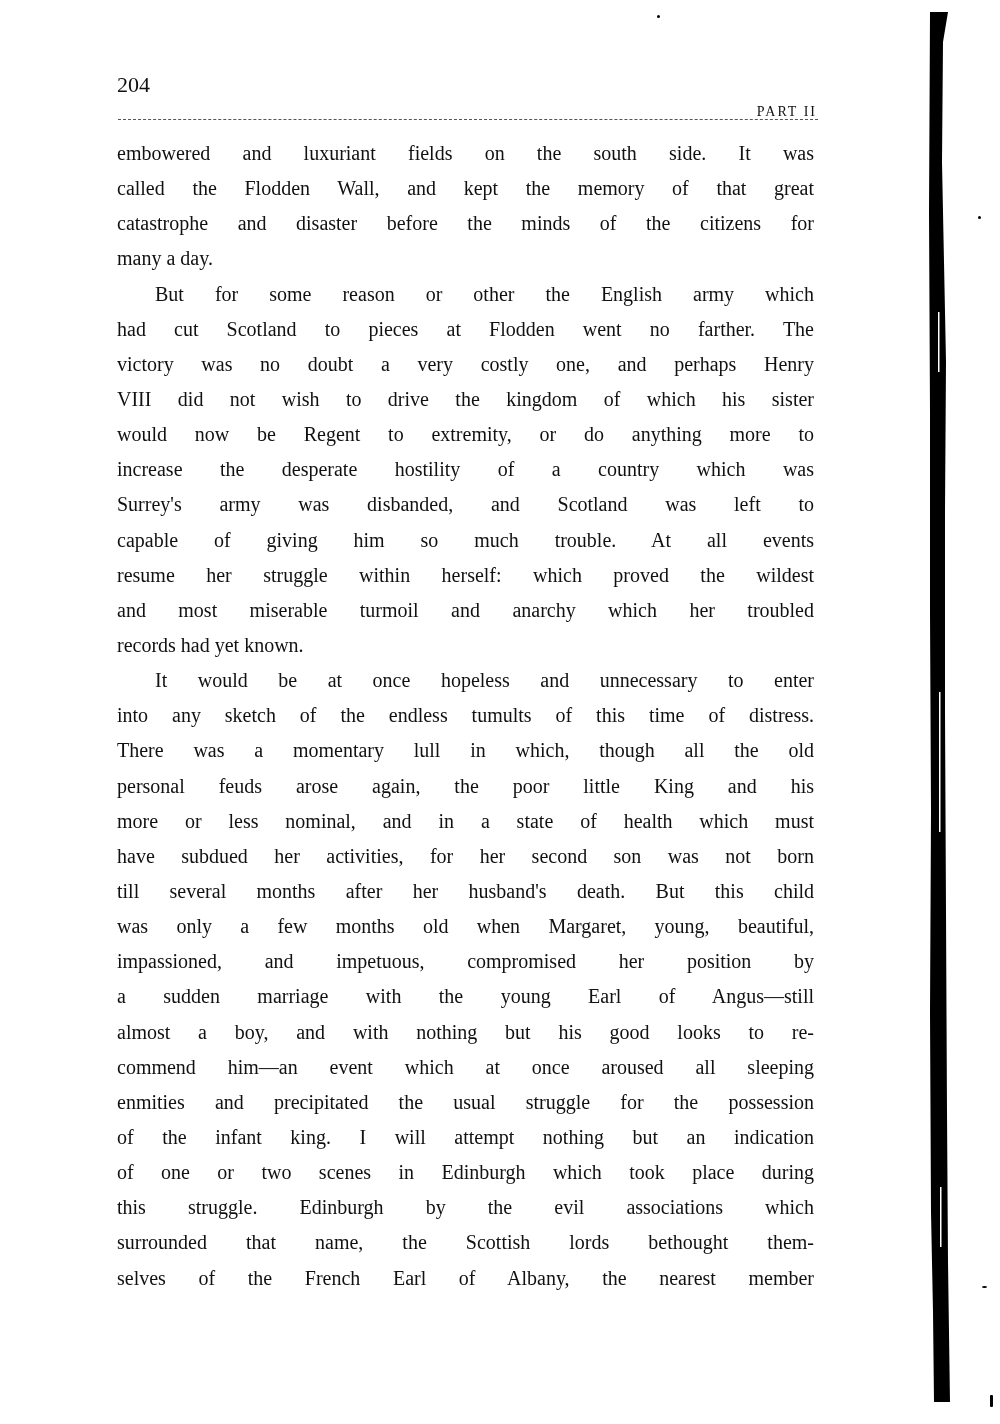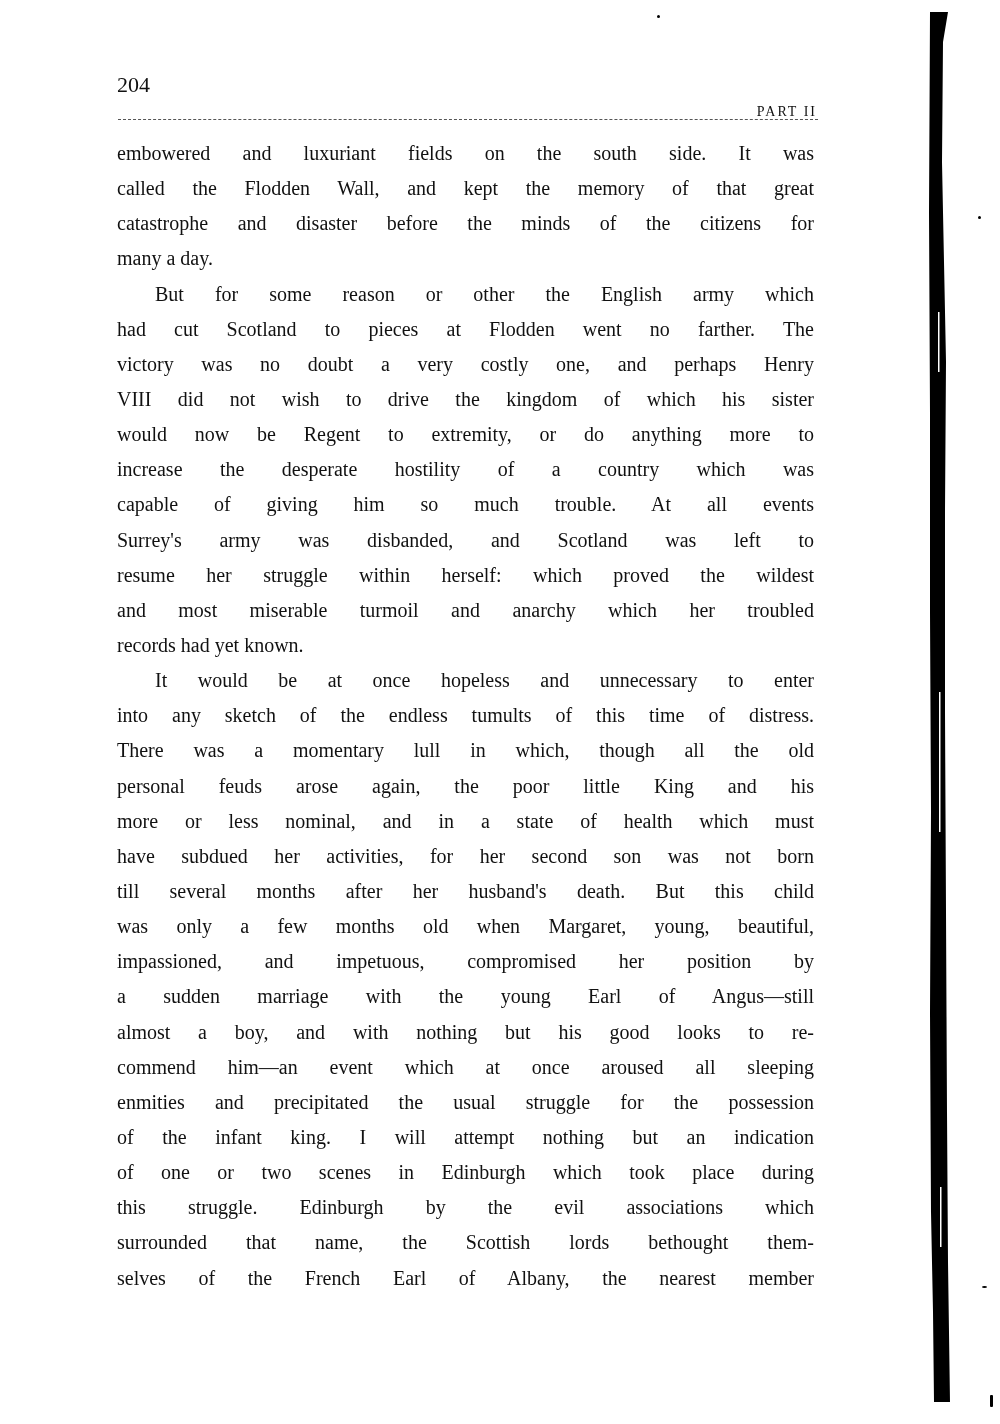--- a/index.html
+++ b/index.html
@@ -111,22 +111,22 @@
     <span class="line">embowered and luxuriant fields on the south side.  It was</span>
     <span class="line">called the Flodden Wall, and kept the memory of that great</span>
     <span class="line">catastrophe and disaster before the minds of the citizens for</span>
     <span class="line last">many a day.</span>
     <span class="line indent">But for some reason or other the English army which</span>
     <span class="line">had cut Scotland to pieces at Flodden went no farther.  The</span>
     <span class="line">victory was no doubt a very costly one, and perhaps Henry</span>
     <span class="line">VIII did not wish to drive the kingdom of which his sister</span>
     <span class="line">would now be Regent to extremity, or do anything more to</span>
     <span class="line">increase the desperate hostility of a country which was</span>
+    <span class="line">Surrey's army was disbanded, and Scotland was left to</span>
     <span class="line">capable of giving him so much trouble.  At all events</span>
-    <span class="line">Surrey's army was disbanded, and Scotland was left to</span>
     <span class="line">resume her struggle within herself: which proved the wildest</span>
     <span class="line">and most miserable turmoil and anarchy which her troubled</span>
     <span class="line last">records had yet known.</span>
     <span class="line indent">It would be at once hopeless and unnecessary to enter</span>
     <span class="line">into any sketch of the endless tumults of this time of distress.</span>
     <span class="line">There was a momentary lull in which, though all the old</span>
     <span class="line">personal feuds arose again, the poor little King and his</span>
     <span class="line">more or less nominal, and in a state of health which must</span>
     <span class="line">have subdued her activities, for her second son was not born</span>
     <span class="line">till several months after her husband's death.  But this child</span>

